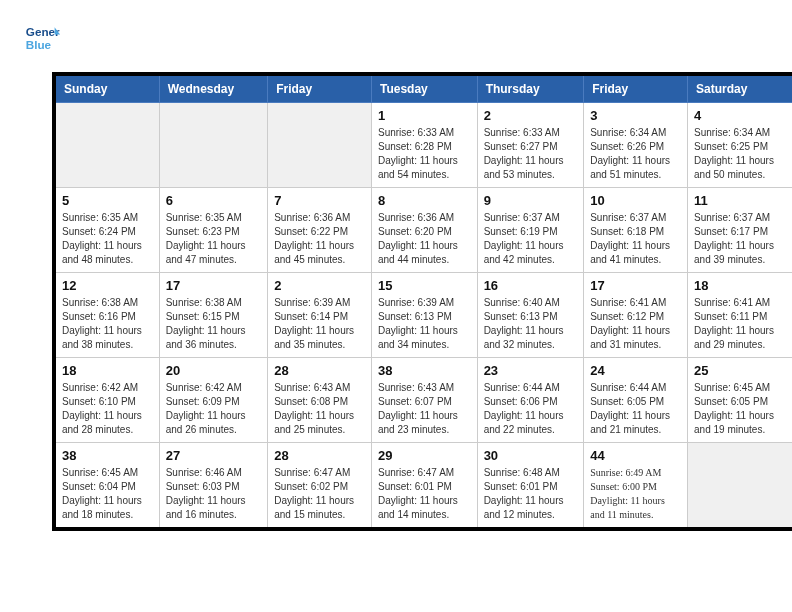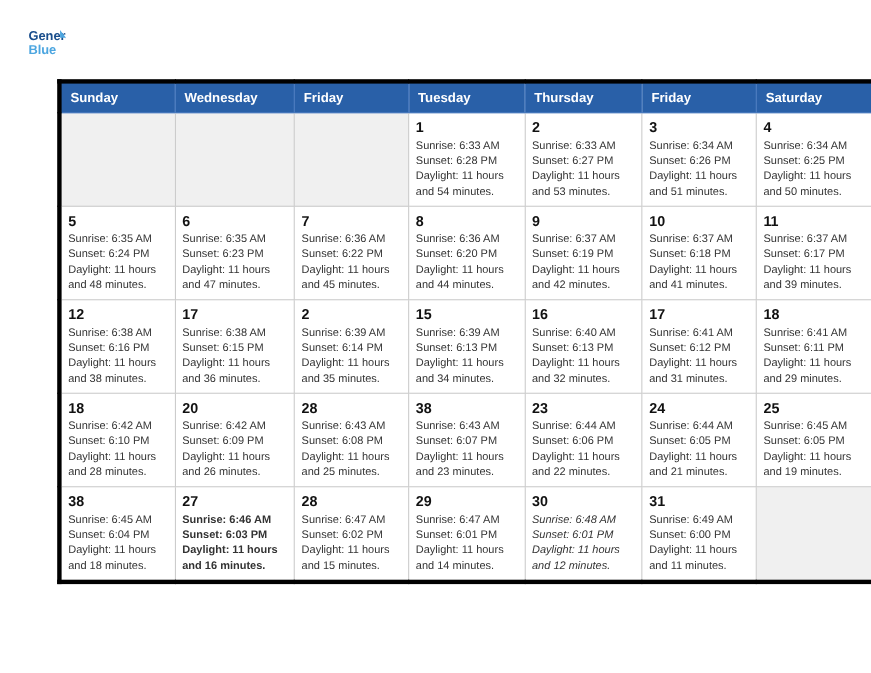--- a/index.html
+++ b/index.html
@@ -305,49 +305,49 @@
         <tr class="week-row">
           <td>
             <span class="day-num">38</span>
             <div class="day-info" style="white-space: pre-wrap;">Sunrise: 6:45 AM
 Sunset: 6:04 PM
 Daylight: 11 hours
 and 18 minutes.</div>
           </td>
           <td>
             <span class="day-num">27</span>
-            <div class="day-info" style="white-space: pre-wrap; font-weight: bold;">Sunrise: 6:46 AM
+            <div class="day-info" style="white-space: pre-wrap;">Sunrise: 6:46 AM
 Sunset: 6:03 PM
 Daylight: 11 hours
 and 16 minutes.</div>
           </td>
           <td>
             <span class="day-num">28</span>
             <div class="day-info" style="white-space: pre-wrap;">Sunrise: 6:47 AM
 Sunset: 6:02 PM
 Daylight: 11 hours
 and 15 minutes.</div>
           </td>
           <td>
             <span class="day-num">29</span>
             <div class="day-info" style="white-space: pre-wrap;">Sunrise: 6:47 AM
 Sunset: 6:01 PM
 Daylight: 11 hours
 and 14 minutes.</div>
           </td>
           <td>
             <span class="day-num">30</span>
-            <div class="day-info" style="white-space: pre-wrap; font-style: italic;">Sunrise: 6:48 AM
+            <div class="day-info" style="white-space: pre-wrap;">Sunrise: 6:48 AM
 Sunset: 6:01 PM
 Daylight: 11 hours
 and 12 minutes.</div>
           </td>
           <td>
-            <span class="day-num">31</span>
-            <div class="day-info" style="white-space: pre-wrap;">Sunrise: 6:49 AM
+            <span class="day-num">44</span>
+            <div class="day-info" style="white-space: pre-wrap; font-family: Liberation Serif, serif;">Sunrise: 6:49 AM
 Sunset: 6:00 PM
 Daylight: 11 hours
 and 11 minutes.</div>
           </td>
           <td class="empty"></td>
         </tr>
       </tbody>
   </table>
 </div>
 

